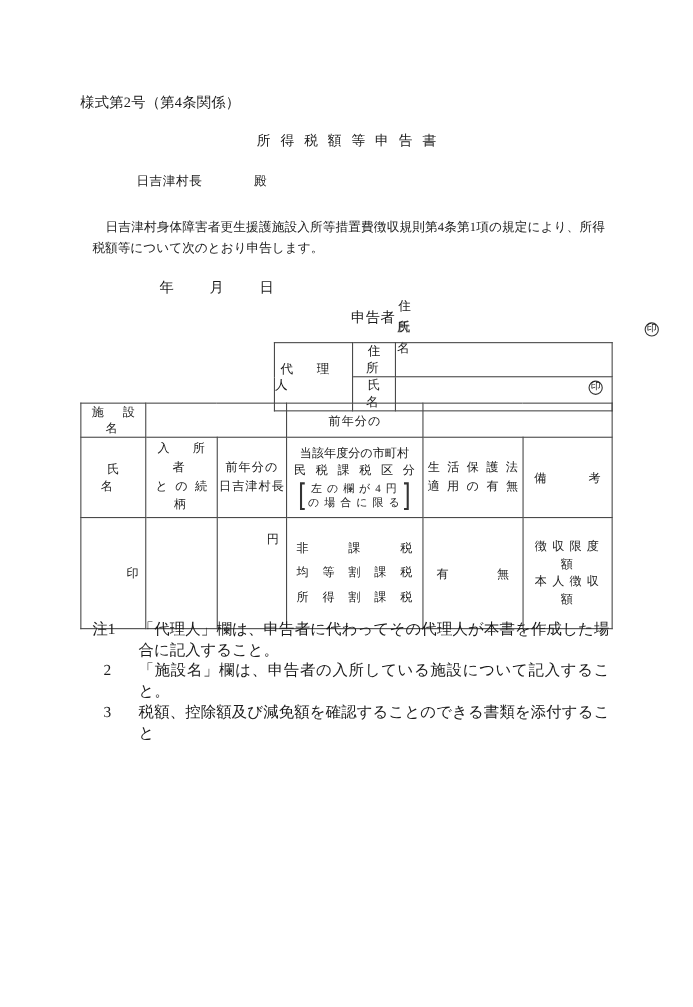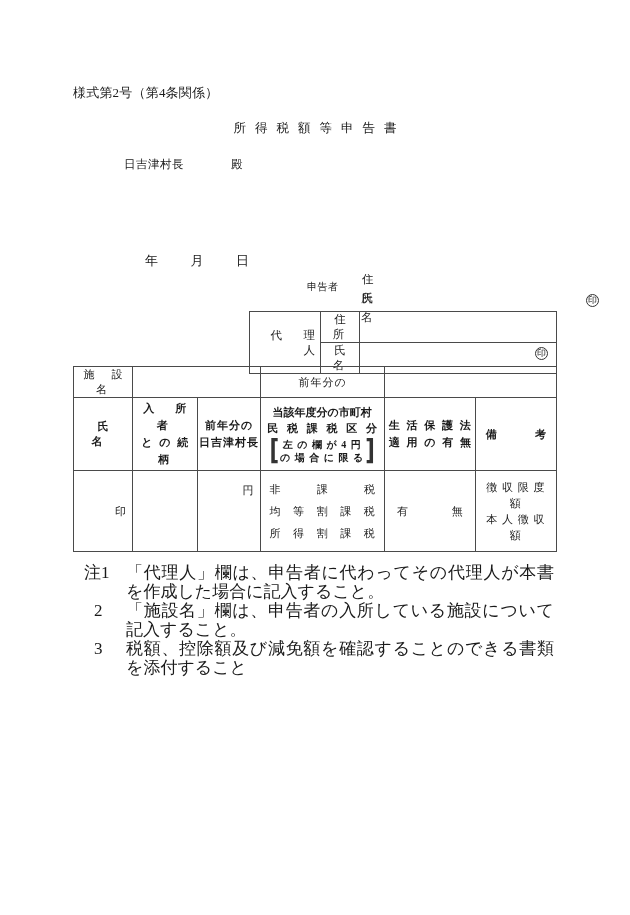--- a/index.html
+++ b/index.html
@@ -64,22 +64,22 @@
   #date-line span { display: inline-block; }
   #date-line .gap { width: 26px; }
 
   
   #declarant-block {
     left: 303px; top: 270px;
     font-size: 11.5px;
   }
   #declarant-block .dlabel {
     position: absolute;
-    left: 4px; top: 10px;
-    font-size: 10px;
+    left: 16px; top: 10px;
+    font-size: 13px;
     letter-spacing: 0.5px;
   }
   #declarant-block .drow {
     position: relative;
     margin-left: 58px;
     height: 19px;
     line-height: 19px;
     width: 238px;
   }
   #declarant-block .dfield {
@@ -115,21 +115,21 @@
     font-size: 11.5px;
   }
   #agent-table td {
     border: 1px solid #4a4a4a;
     padding: 0;
     height: 20px;
     vertical-align: middle;
   }
   #agent-table .c-agent {
     width: 70px;
-    text-align: right;
+    text-align: left;
     letter-spacing: 5px;
     text-indent: 5px;
   }
   #agent-table .c-key {
     width: 38px;
     text-align: center;
     letter-spacing: 3px;
     text-indent: 3px;
   }
   #agent-table .c-val {
@@ -147,21 +147,21 @@
     border-collapse: collapse;
     font-size: 11px;
   }
   #main-table td {
     border: 1px solid #4a4a4a;
     padding: 0;
     vertical-align: middle;
     text-align: center;
   }
   #main-table .r-top td { height: 30px; }
-  #main-table .r-head td { height: 72px; font-weight: bold; }
+  #main-table .r-head td { height: 72px; }
   #main-table .r-data td { height: 72px; }
 
   .th-facility {
     width: 56px;
     letter-spacing: 3px;
     text-indent: 3px;
   }
   .td-facility-val { width: 132px; }
   .th-resident {
     width: 86px;
@@ -256,35 +256,35 @@
   }
   .d-welfare {
     padding: 0 12px !important;
     box-sizing: border-box;
   }
   .d-welfare .inner {
     display: flex;
     justify-content: space-between;
   }
   .d-remarks {
-    padding: 8px 6px !important;
+    padding: 18px 6px !important;
     box-sizing: border-box;
     line-height: 16px;
   }
   .d-remarks .l {
     display: block;
     letter-spacing: 1px;
   }
   .d-remarks .gapline { height: 22px; }
 
   
   #notes {
     left: 84px; top: 563px;
     width: 470px;
-    font-size: 17px;
+    font-size: 14px;
     line-height: 19px;
   }
   .note {
     position: relative;
     padding-left: 42px;
     margin-bottom: 0;
   }
   .note .marker {
     position: absolute;
     left: 0; top: 0;
@@ -301,20 +301,21 @@
 
   <div class="abs nowrap" id="form-number">様式第2号（第4条関係）</div>
 
   <div class="abs" id="doc-title">所得税額等申告書</div>
 
   <div class="abs nowrap" id="addressee-row">
     <span class="office">日吉津村長</span>
     <span class="honorific">殿</span>
   </div>
 
+  <div class="abs" id="statement">日吉津村身体障害者更生援護施設入所等措置費徴収規則第4条第1項の規定により、所得税額等について次のとおり申告します。</div>
 
   <div class="abs nowrap" id="date-line">
     <span>年</span>
     <span class="gap"></span>
     <span>月</span>
     <span class="gap"></span>
     <span>日</span>
   </div>
 
   <div class="abs" id="declarant-block">

